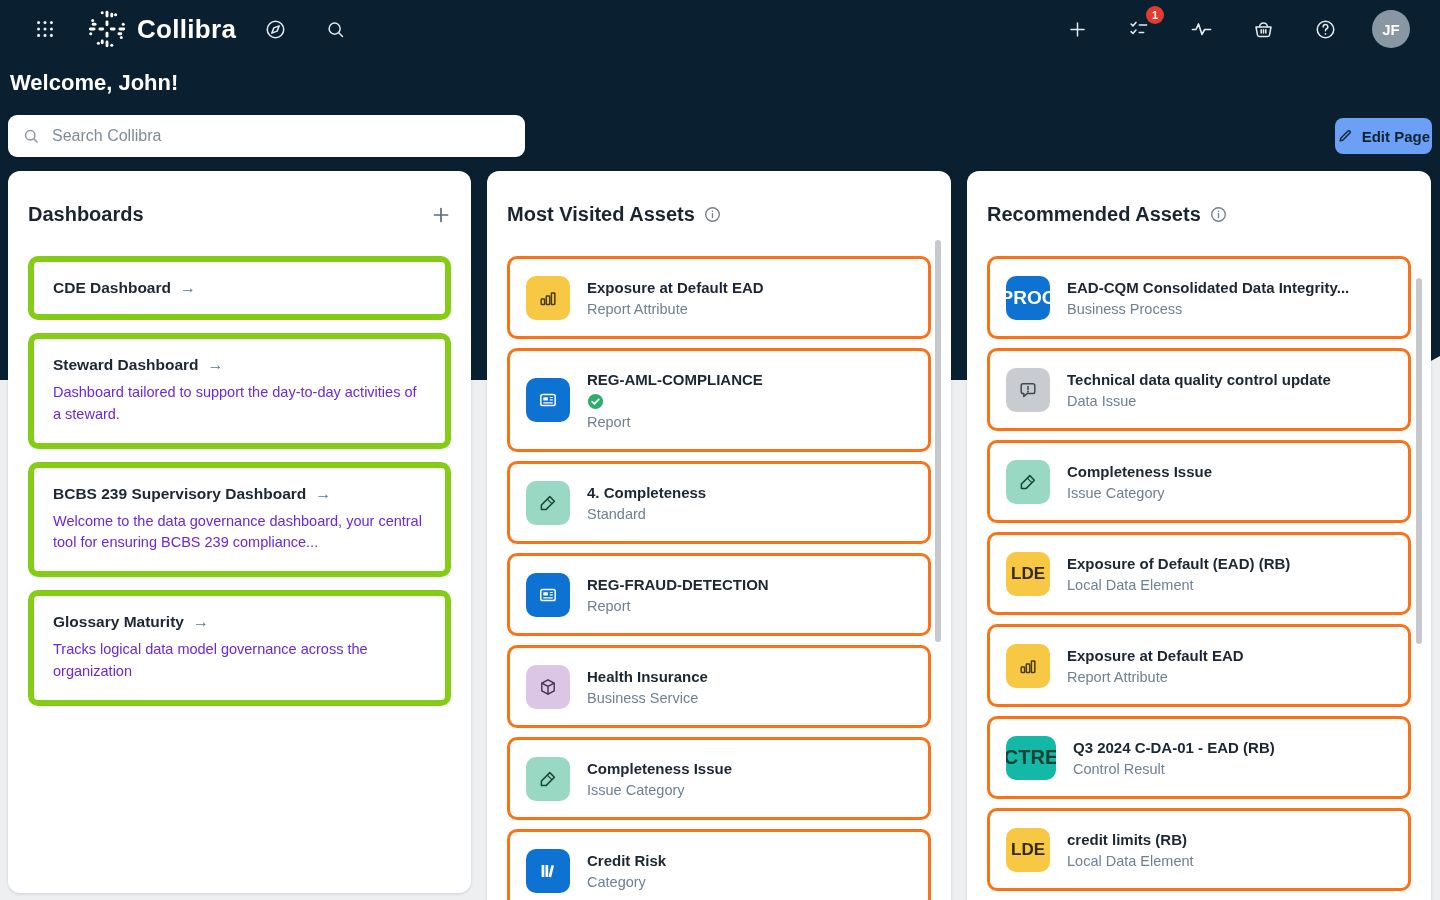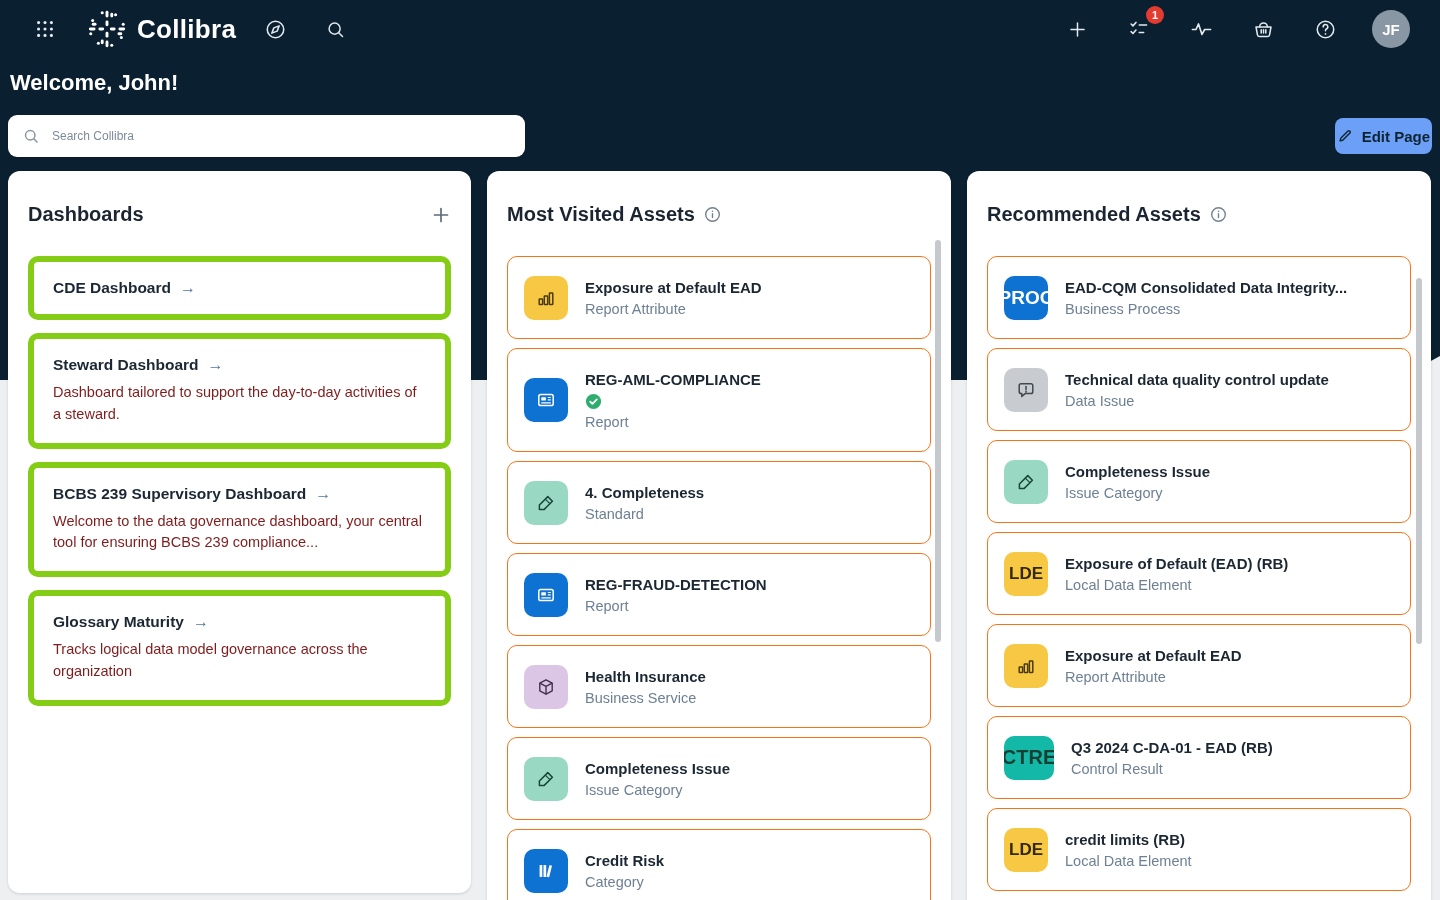--- a/index.html
+++ b/index.html
@@ -28,21 +28,21 @@
     background:#e33b30;color:#fff;font-size:11px;font-weight:700;
     display:flex;align-items:center;justify-content:center;padding:0 4px;box-sizing:border-box;
   }
   .avatar{width:38px;height:38px;border-radius:50%;background:#8997a4;color:#fff;
     font-size:15px;font-weight:700;display:flex;align-items:center;justify-content:center;cursor:pointer;}
   
   .welcome{position:relative;z-index:2;margin:12px 0 0 10px;color:#fff;font-size:22px;font-weight:700;}
   .search-row{position:relative;z-index:2;margin-top:19px;padding:0 8px;display:flex;align-items:center;justify-content:space-between;}
   .search-box{width:517px;height:42px;background:#fff;border-radius:9px;display:flex;align-items:center;
     padding:0 14px;box-sizing:border-box;box-shadow:0 1px 2px rgba(5,20,35,.25);}
-  .search-box input{border:none;outline:none;flex:1;margin-left:10px;font-size:12px;color:#1b2733;
+  .search-box input{border:none;outline:none;flex:1;margin-left:10px;font-size:16px;color:#1b2733;
     font-family:"Liberation Sans",sans-serif;background:transparent;}
   .search-box input::placeholder{color:#7d8b99;}
   .edit-btn{height:36px;padding:0 2px;border:none;border-radius:8px;background:#6ca0f6;color:#0e2433;
     font-size:15px;font-weight:700;display:flex;align-items:center;gap:9px;cursor:pointer;
     font-family:"Liberation Sans",sans-serif;}
   
   .main{position:absolute;z-index:1;top:171px;left:8px;display:flex;gap:16px;}
   .panel{background:#fff;border-radius:12px;box-shadow:0 1px 3px rgba(10,31,47,.14);
     padding:32px 20px;box-sizing:border-box;position:relative;}
   .panel-left{width:463px;height:722px;}
@@ -50,24 +50,24 @@
   .panel-right{width:464px;height:748px;}
   .panel-header{display:flex;align-items:center;margin-bottom:30px;}
   .panel-title{font-size:20px;font-weight:700;color:#1a2531;}
   .info-icon{margin-left:9px;display:flex;cursor:pointer;}
   .panel-plus{margin-left:auto;display:flex;cursor:pointer;}
   
   .dash-list{display:flex;flex-direction:column;gap:13px;}
   .dash-card{border:6px solid #84cc16;border-radius:10px;padding:17px 19px;cursor:pointer;background:#fff;}
   .dash-title{font-size:15.5px;font-weight:700;color:#1b2733;display:flex;align-items:center;gap:9px;}
   .dash-arrow{color:#53779e;font-size:16px;font-weight:400;}
-  .dash-desc{margin-top:8px;font-size:14.5px;line-height:1.5;color:#7f1d1d;}
+  .dash-desc{margin-top:8px;font-size:14.5px;line-height:1.5;color:#6d28d9;}
   
   .asset-list{display:flex;flex-direction:column;gap:9px;}
-  .asset-card{border:1px solid #f97316;border-radius:10px;height:83px;display:flex;align-items:center;
+  .asset-card{border:3px solid #f97316;border-radius:10px;height:83px;display:flex;align-items:center;
     gap:17px;padding:0 16px;box-sizing:border-box;cursor:pointer;background:#fff;flex:none;}
   .asset-card.tall{height:104px;align-items:center;}
   .tile{width:44px;height:44px;border-radius:10px;flex:none;display:flex;align-items:center;
     justify-content:center;font-weight:700;overflow:hidden;}
   .tile span{white-space:nowrap;}
   .tile-yellow{background:#f7c844;color:#4a3b06;}
   .tile-blue{background:#0e72d2;color:#ffffff;}
   .tile-teal{background:#99d8c2;color:#18453a;}
   .tile-purple{background:#dbc7e5;color:#43304f;}
   .tile-gray{background:#c8ccd1;color:#41484f;}

